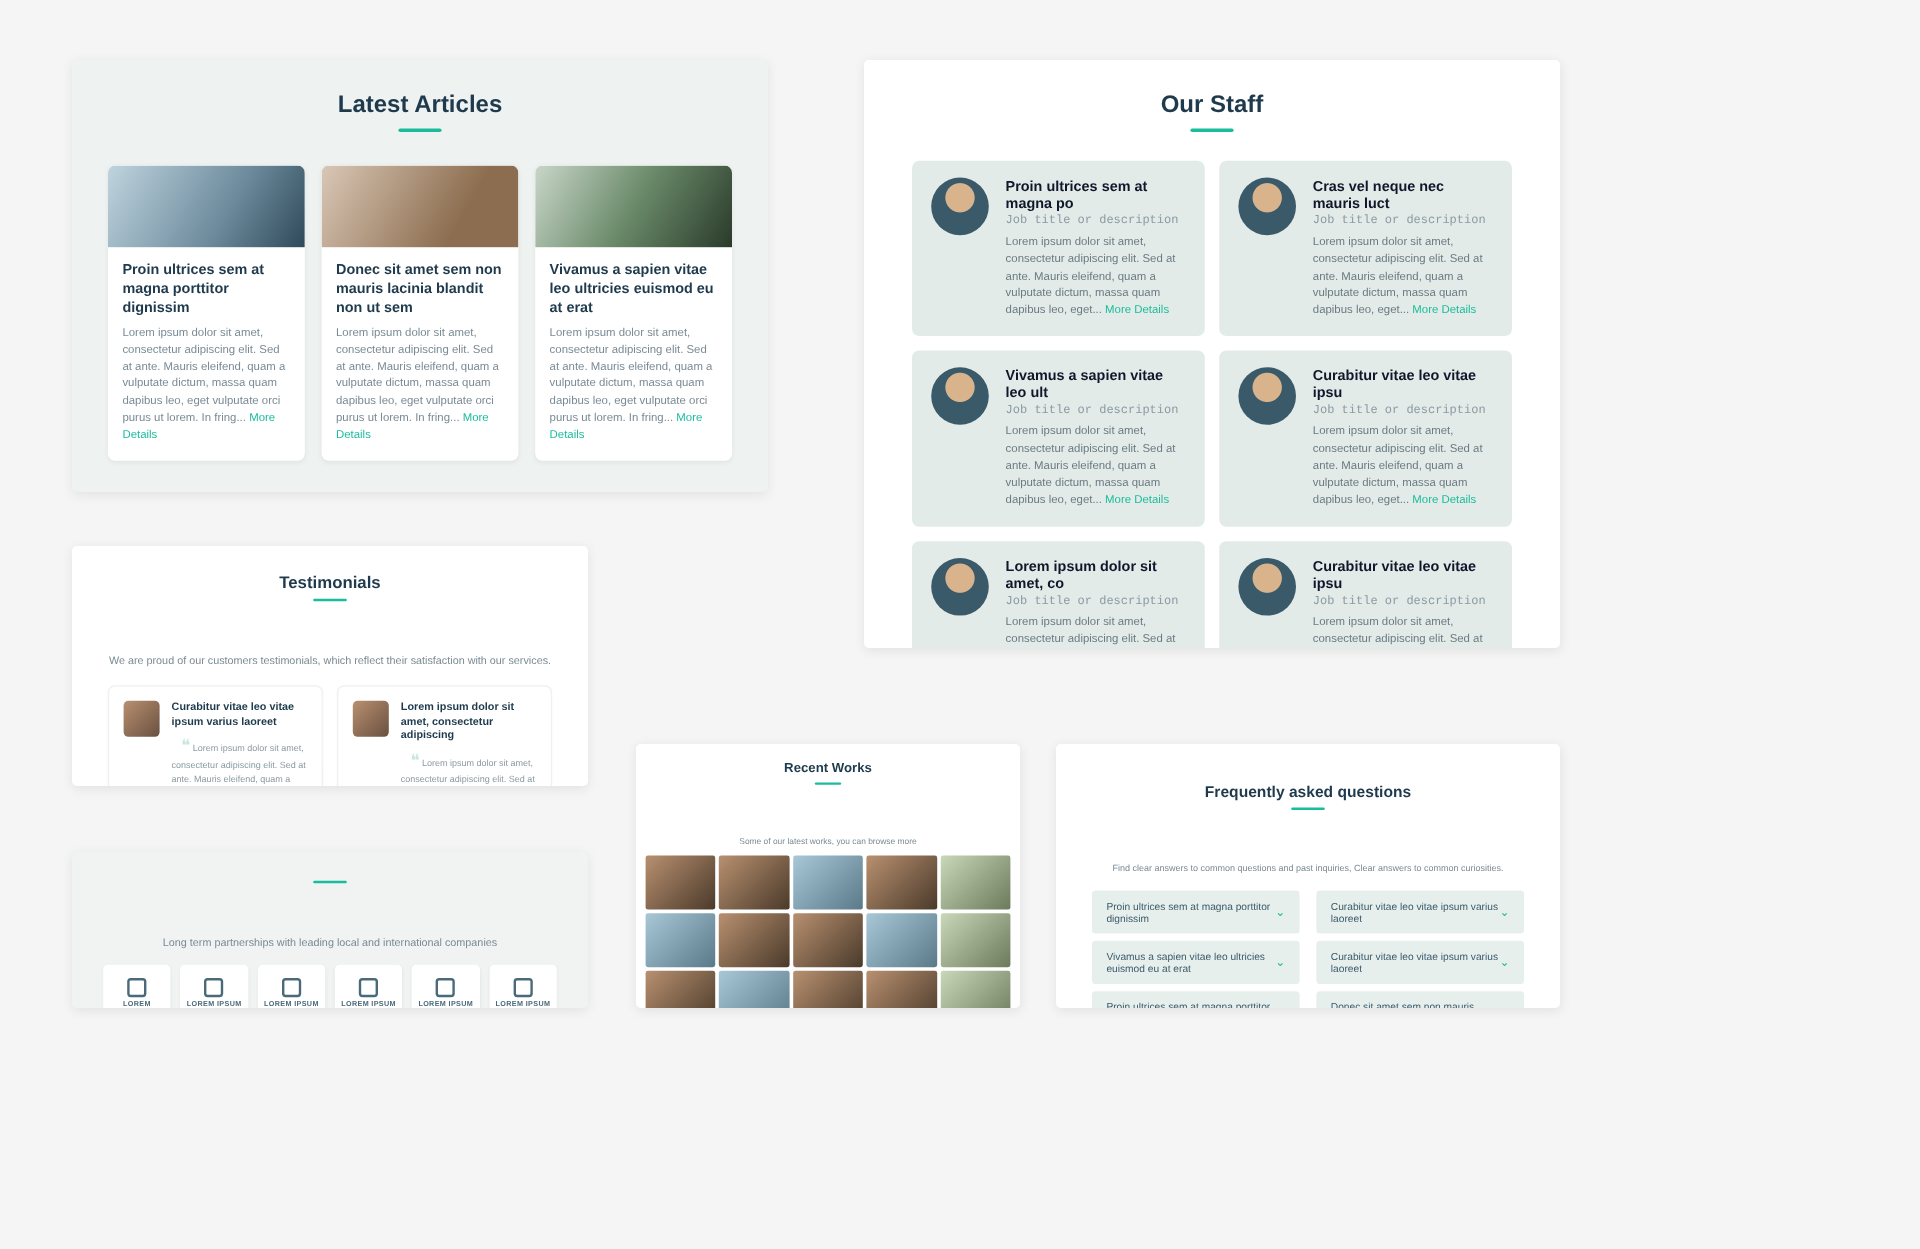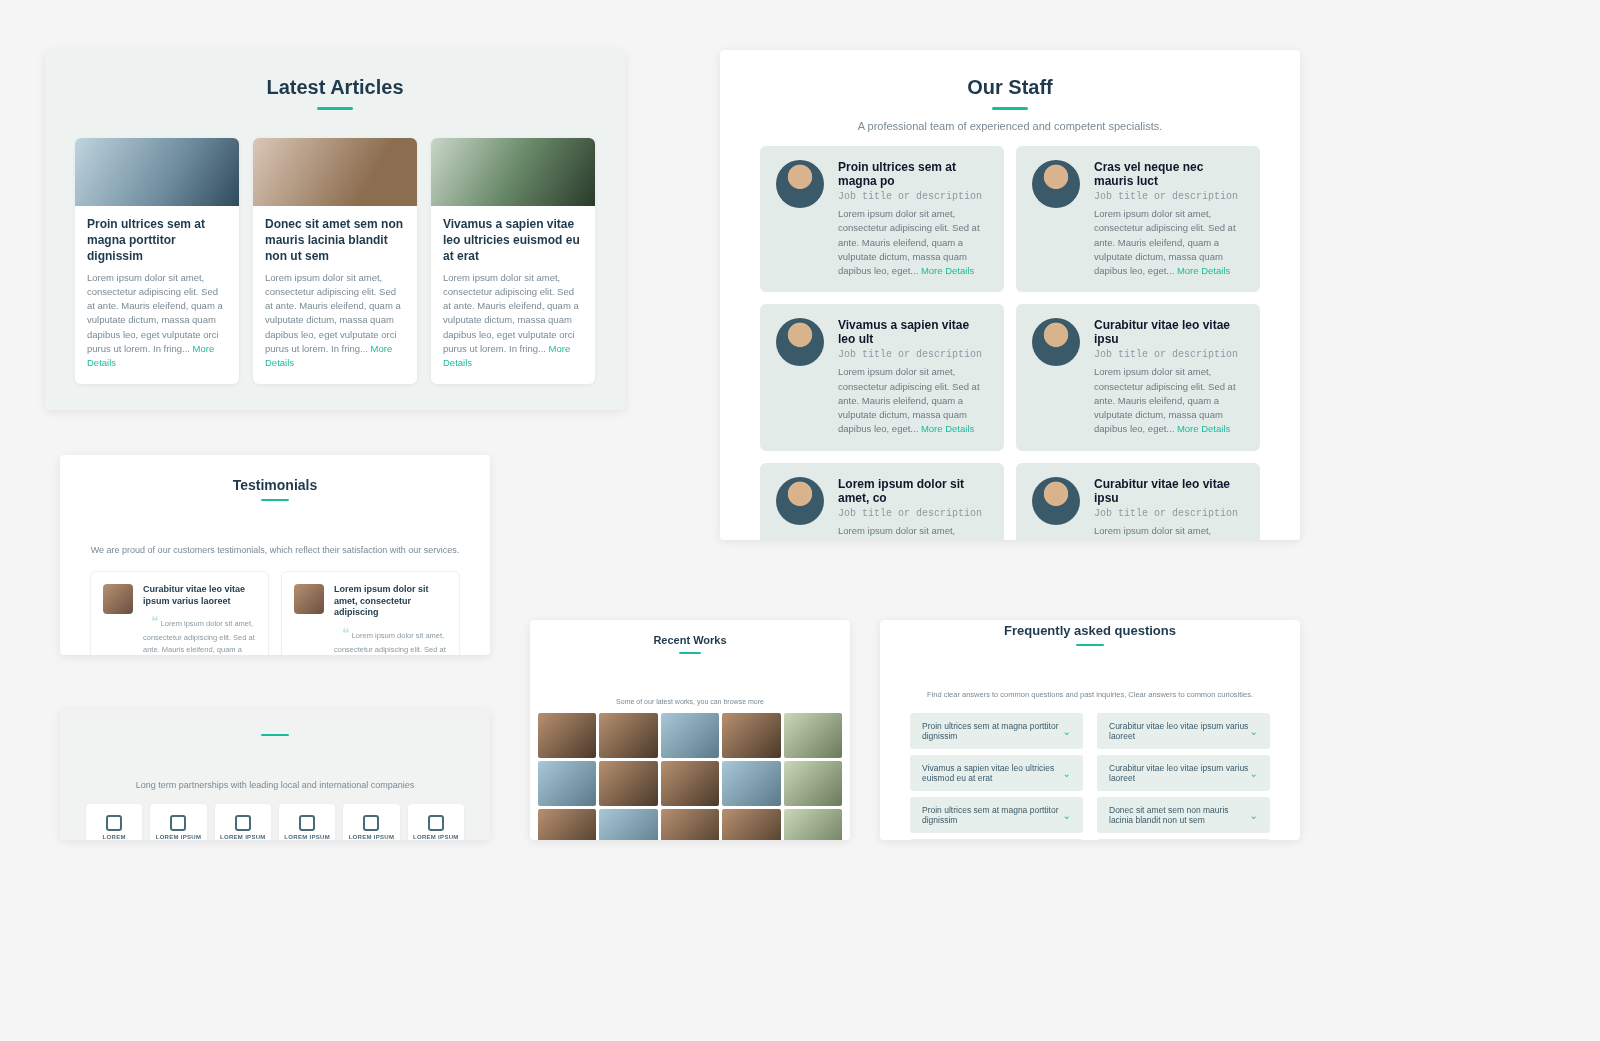--- a/index.html
+++ b/index.html
@@ -63,21 +63,21 @@
   .faq-grid { display:grid; grid-template-columns:1fr 1fr; gap:6px 14px; padding:14px 30px 0; }
   .faq-item { background:#e7efec; border-radius:3px; padding:8px 12px; display:flex; justify-content:space-between; align-items:center; cursor:pointer; }
   .faq-q { font-size:8.5px; color:#3a5a6a; }
   .faq-chev { color:#1abc9c; font-size:10px; }
 </style>
 </head>
 <body>
 
 <div class="canvas">
 
-  <div class="panel panel-gray" style="left:5px; top:10px; width:580px; height:360px; padding:26px 0 22px;">
+  <div class="panel panel-gray" style="left:20px; top:10px; width:580px; height:360px; padding:26px 0 22px;">
     <div class="sec-title">Latest Articles</div>
     <div class="underline"></div>
     <div class="articles-grid">
       <div class="article-card">
         <div class="article-img img1"></div>
         <div class="article-body">
           <div class="article-title">Proin ultrices sem at magna porttitor dignissim</div>
           <div class="article-text"><span>Lorem ipsum dolor sit amet, consectetur adipiscing elit. Sed at ante. Mauris eleifend, quam a vulputate dictum, massa quam dapibus leo, eget vulputate orci purus ut lorem. In fring... </span><span class="link-teal">More Details</span></div>
         </div>
       </div>
@@ -101,21 +101,20 @@
       
       
       
     </div>
 
   </div>
 
   <div class="panel" style="left:680px; top:10px; width:580px; height:490px; padding:26px 0 22px;">
     <div class="sec-title">Our Staff</div>
     <div class="underline"></div>
-    <div class="sec-sub">A professional team of experienced and competent specialists.</div>
     <div class="staff-grid" id="staff-grid">
         <div class="staff-card">
      <div class="avatar"></div>
      <div>
        <div class="staff-title">Proin ultrices sem at magna po</div>
        <div class="staff-job">Job title or description</div>
        <div class="staff-text">Lorem ipsum dolor sit amet, consectetur adipiscing elit. Sed at ante. Mauris eleifend, quam a vulputate dictum, massa quam dapibus leo, eget... <span class="link-teal">More Details</span></div>
      </div>
    </div>
         <div class="staff-card">
@@ -241,21 +240,21 @@
       </div>
     <div style="text-align:center; padding-top:8px;">
       <button class="btn-pill xs">
           <span class="chev xs">‹</span>
           <span>View More</span>
           <span class="chev xs">›</span>
         </button>
     </div>
   </div>
 
-  <div class="panel" style="left:840px; top:580px; width:420px; height:220px; padding:3px 0 12px;">
+  <div class="panel" style="left:840px; top:580px; width:420px; height:220px; padding:32px 0 12px;">
     <div class="sec-title sm" style="font-size:13px;">Frequently asked questions</div>
     <div class="underline sm"></div>
     <div class="sec-sub xs" style="font-size:7.5px;">Find clear answers to common questions and past inquiries, Clear answers to common curiosities.</div>
     <div class="faq-grid" id="faq-grid">
         <div class="faq-item">
        <div class="faq-q">Proin ultrices sem at magna porttitor dignissim</div>
        <div class="faq-chev">⌄</div>
      </div>
         <div class="faq-item">
        <div class="faq-q">Curabitur vitae leo vitae ipsum varius laoreet</div>

